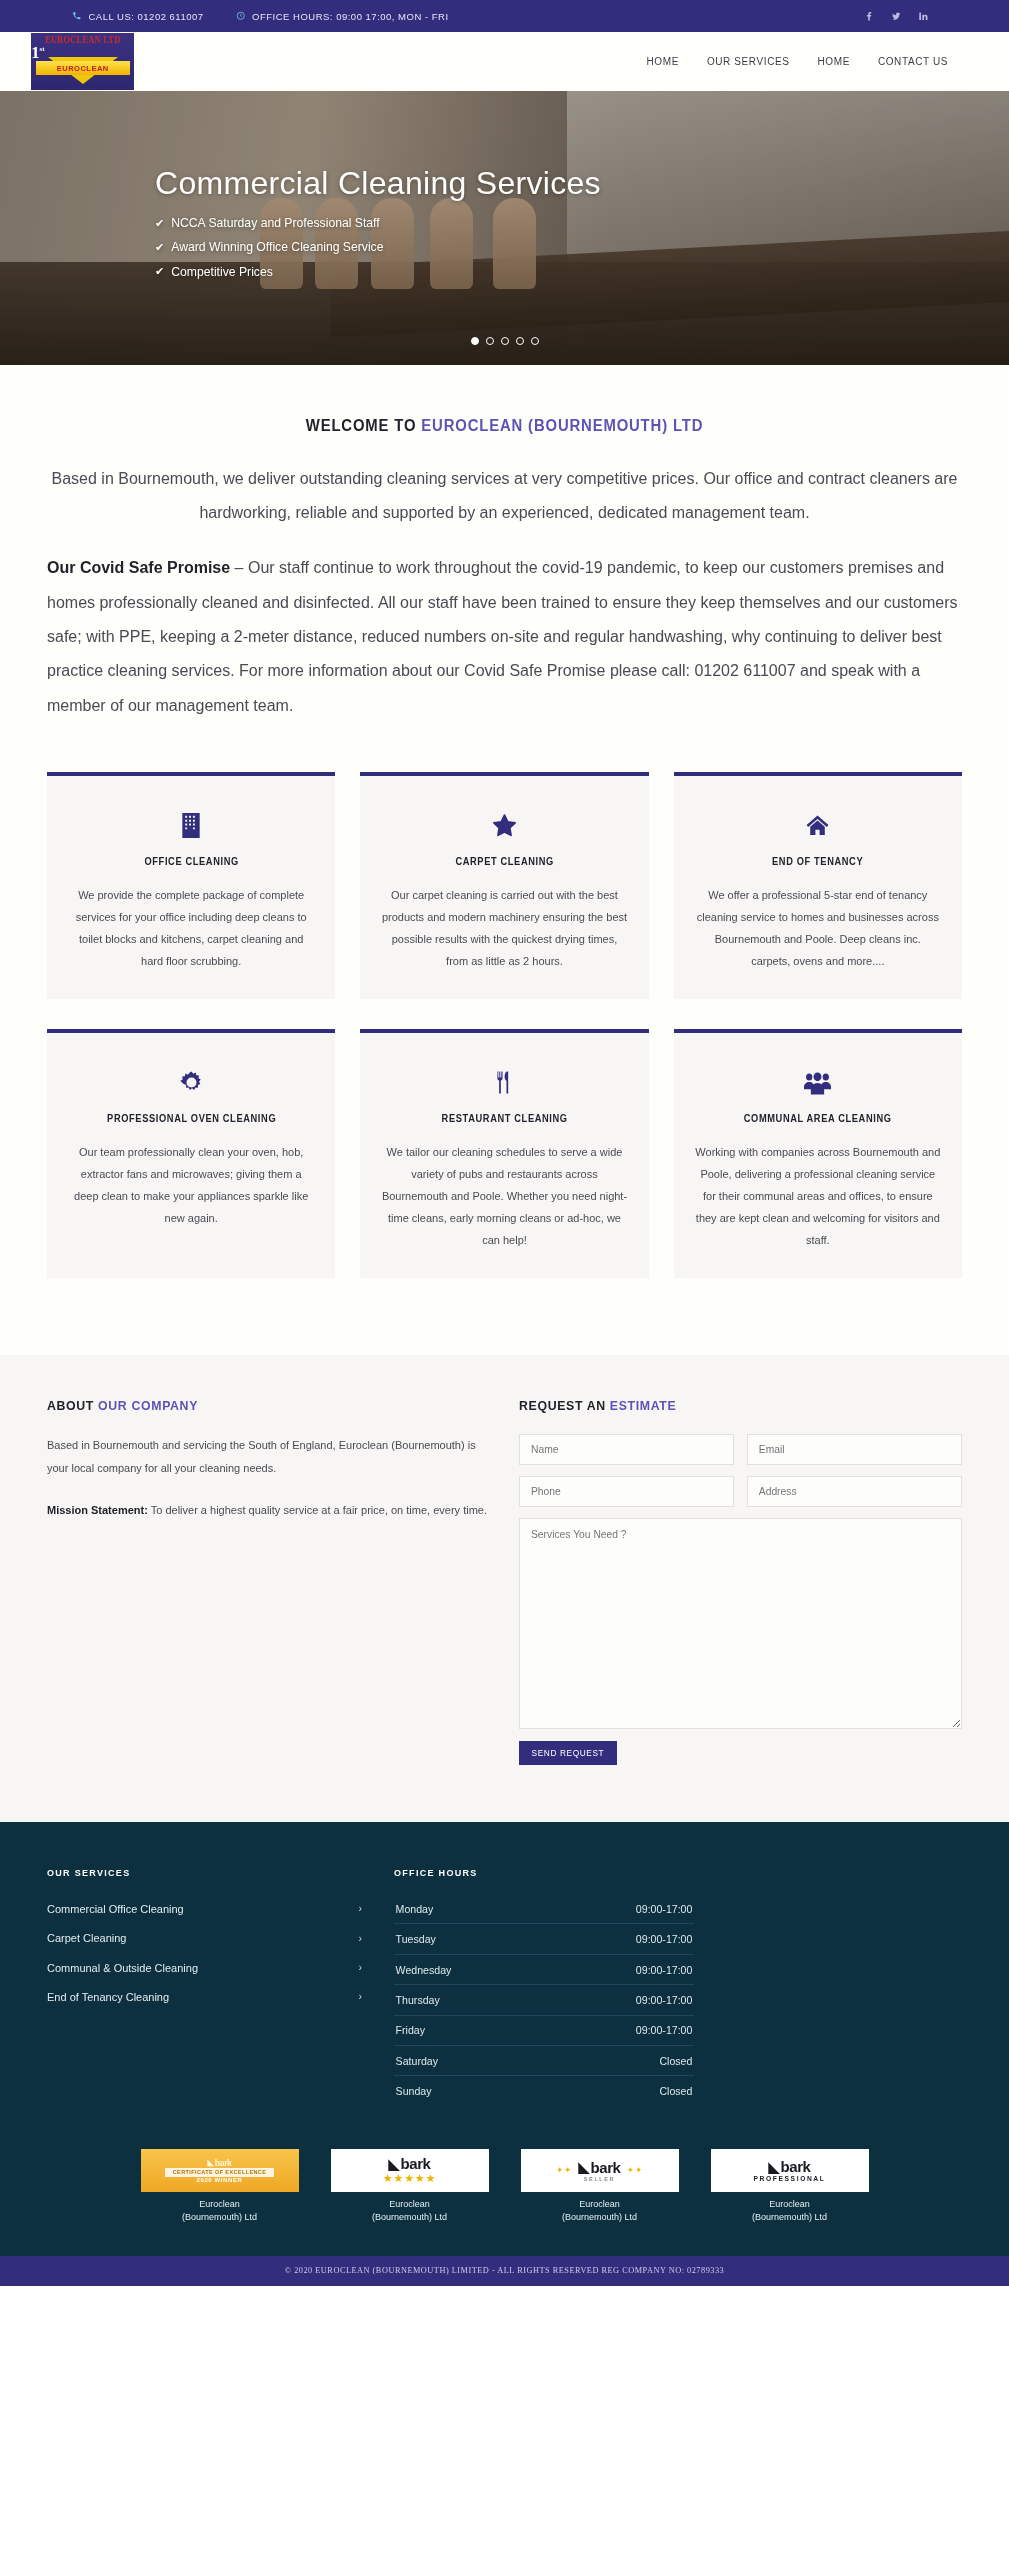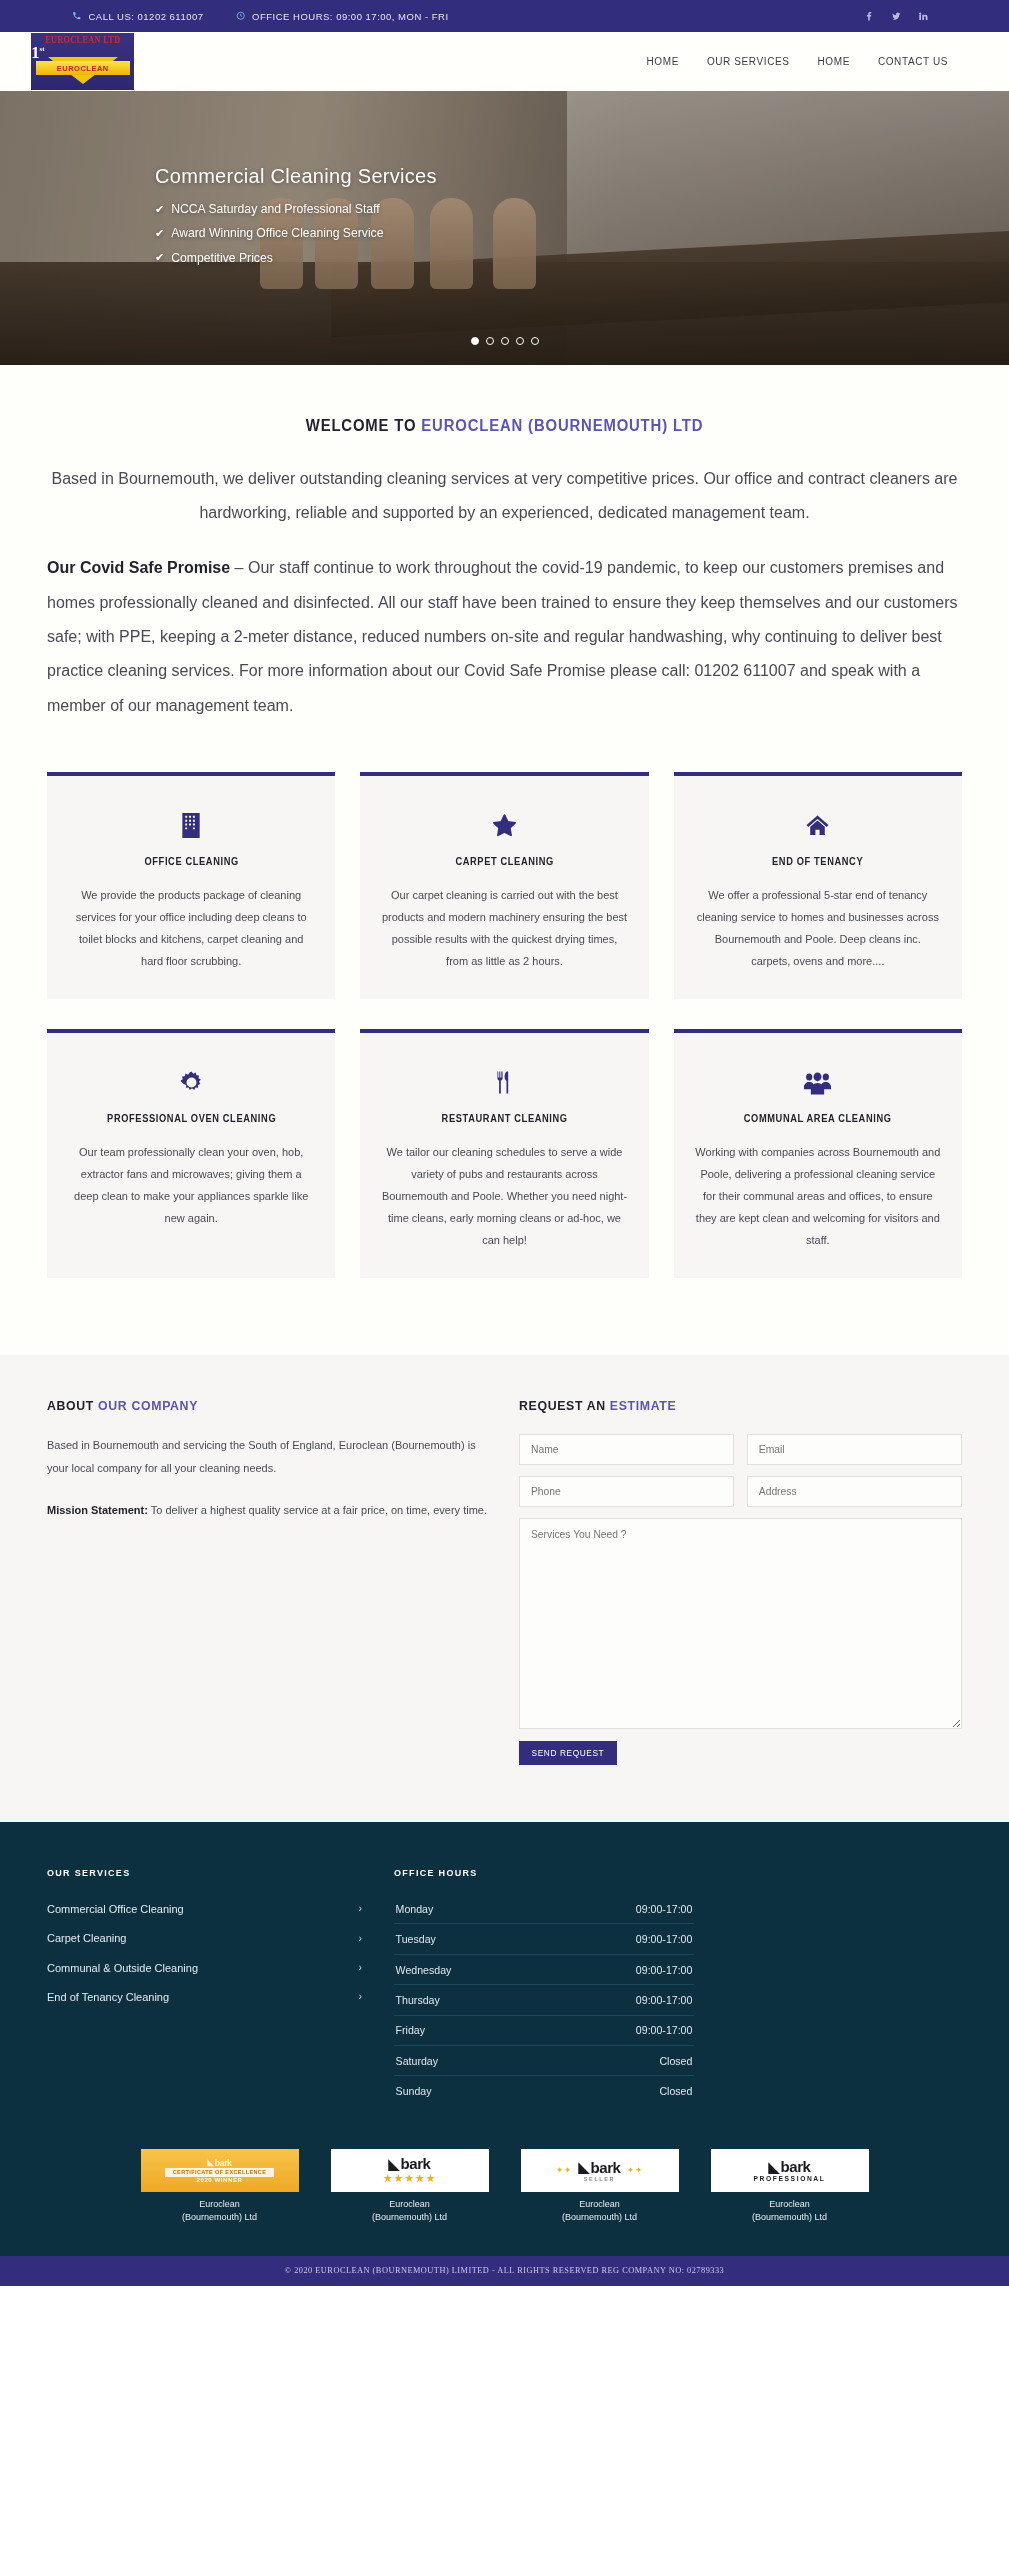--- a/index.html
+++ b/index.html
@@ -105,21 +105,21 @@
   .hero-window {
     position: absolute; top: 0; right: 0; width: 442px; height: 100%;
     background: linear-gradient(180deg, rgba(225,222,214,.55), rgba(150,140,128,.25));
   }
   .hero-overlay { position: absolute; inset: 0; background: rgba(40,34,28,.18); }
   .hero-content {
     position: relative; z-index: 5; padding-top: 74px; padding-left: 155px;
     color: #fff;
   }
   .hero-title {
-    font-size: 20px; font-weight: 400; letter-spacing: 0.3px;
+    font-size: 32px; font-weight: 400; letter-spacing: 0.3px;
     text-shadow: 0 0.8px 4.7px rgba(0,0,0,.35); margin-bottom: 14px;
   }
   .hero-list { list-style: none; }
   .hero-list li {
     font-size: 12.2px; margin-bottom: 10.3px; display: flex; align-items: center; gap: 7px;
     text-shadow: 0 0.8px 4px rgba(0,0,0,.4);
   }
   .tick { font-size: 11px; }
   .hero-dots {
     position: absolute; bottom: 20.5px; left: 0; right: 0;
@@ -350,21 +350,21 @@
 <section class="cards-section">
   <div class="container">
     <div class="cards-row">
       <div class="card">
         <div class="card-icon">
           <svg width="24" height="27" viewBox="0 0 24 28">
               <path d="M3 1h18v26H3V1zm3 3v2h2V4H6zm4 0v2h2V4h-2zm4 0v2h2V4h-2zM6 8v2h2V8H6zm4 0v2h2V8h-2zm4 0v2h2V8h-2zM6 12v2h2v-2H6zm4 0v2h2v-2h-2zm4 0v2h2v-2h-2zM6 16v2h2v-2H6zm8 0v2h2v-2h-2zm-4 4h4v7h-4v-7z"></path>
             </svg>
         </div>
         <h3>OFFICE CLEANING</h3>
-        <p>We provide the products package of cleaning services for your office including deep cleans to toilet blocks and kitchens, carpet cleaning and hard floor scrubbing.</p>
+        <p>We provide the complete package of complete services for your office including deep cleans to toilet blocks and kitchens, carpet cleaning and hard floor scrubbing.</p>
       </div>
       <div class="card">
         <div class="card-icon">
           <svg width="27" height="27" viewBox="0 0 24 24" fill="none" stroke="#332d7d" stroke-width="1.6" stroke-linejoin="round">
               <path d="M12 2.8l2.9 5.9 6.5.9-4.7 4.6 1.1 6.5-5.8-3-5.8 3 1.1-6.5L2.6 9.6l6.5-.9L12 2.8z"></path>
             </svg>
         </div>
         <h3>CARPET CLEANING</h3>
         <p>Our carpet cleaning is carried out with the best products and modern machinery ensuring the best possible results with the quickest drying times, from as little as 2 hours.</p>
       </div>

